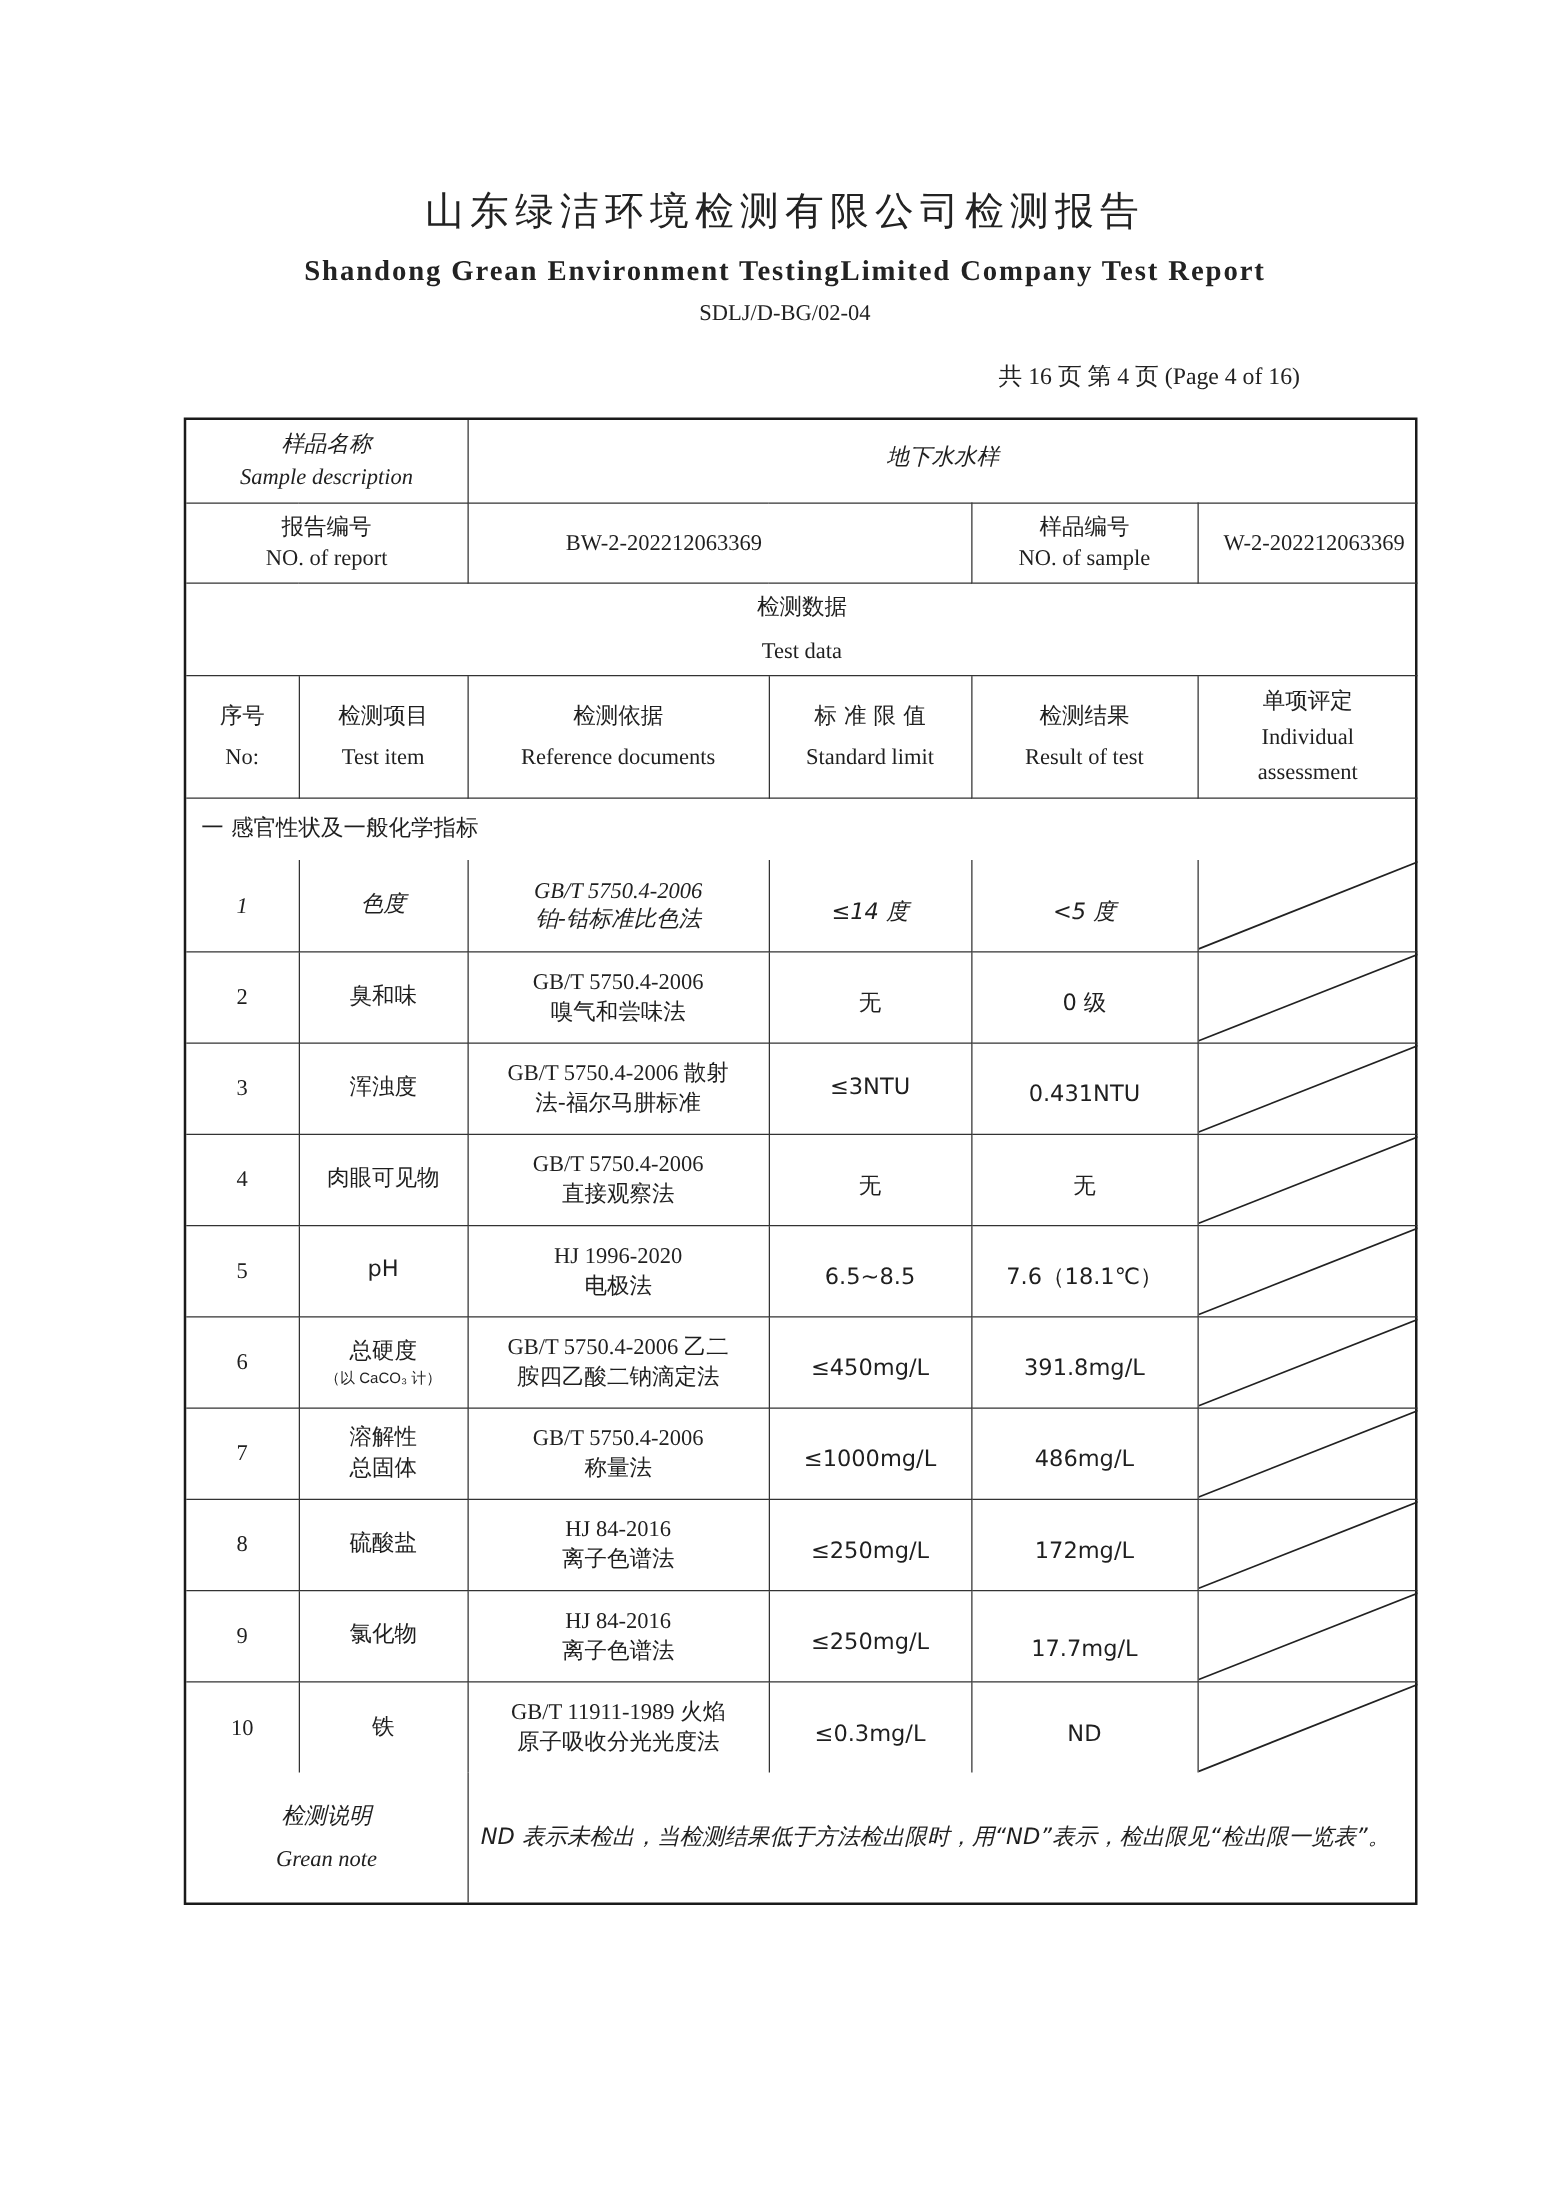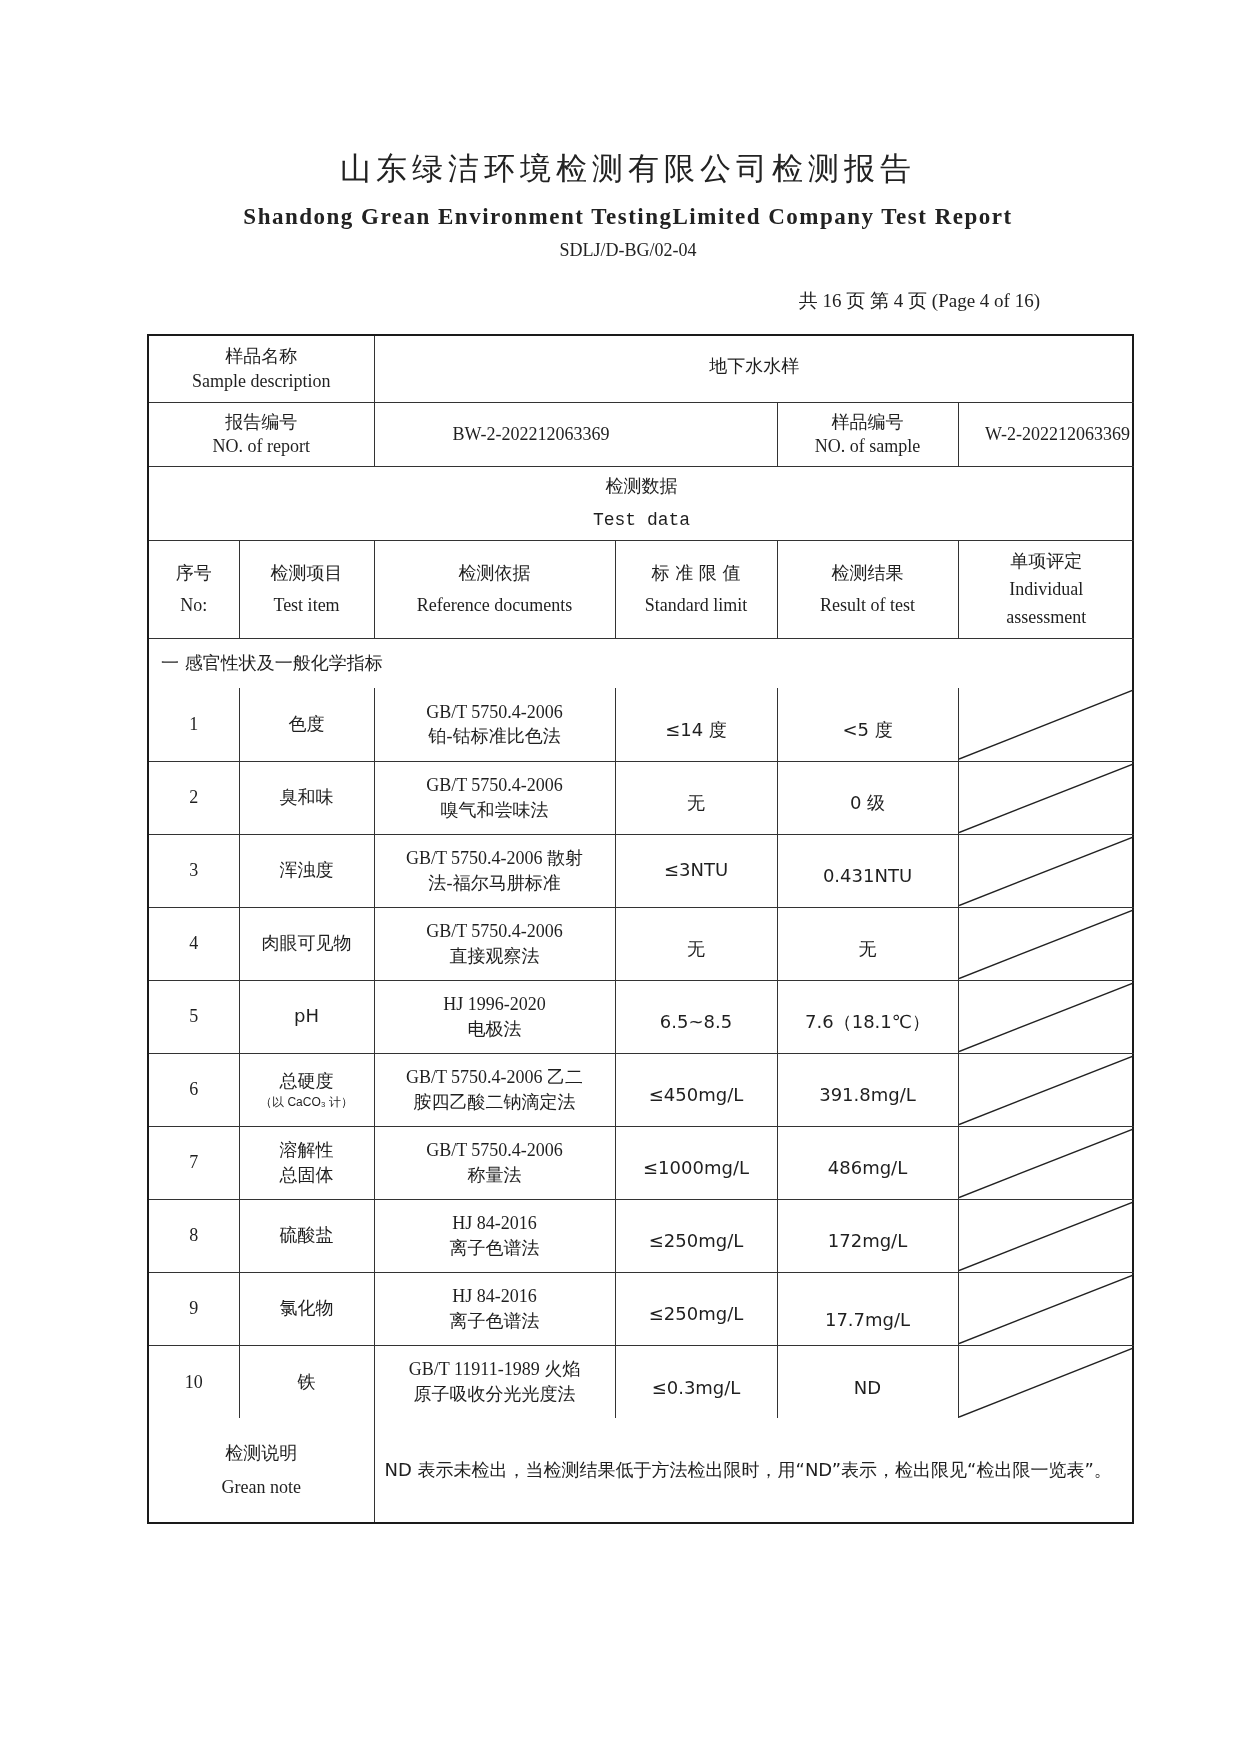--- a/index.html
+++ b/index.html
@@ -25,21 +25,21 @@
     }
     .table-wrap {
       position: absolute; left: 147px; top: 334px; width: 987px;
       border: 2.5px solid #1a1a1a; box-sizing: border-box;
     }
     table { border-collapse: collapse; width: 100%; table-layout: fixed; }
     td {
       border: 1.3px solid #333; text-align: center; vertical-align: middle;
       font-size: 18px; line-height: 1.35; padding: 0 4px; color: #1f1f1f;
     }
-    tr:first-child td { border-top: none; }
+    tr:first-child td { border-top: none; font-style: italic; }
     td:first-child { border-left: none; }
     td:last-child { border-right: none; }
     tr:last-child td { border-bottom: none; }
     .cn { font-family: "DejaVu Sans", sans-serif; font-size: 18px; }
     .sub { font-size: 12px; font-family: Liberation Sans, sans-serif; }
     .section-row td { text-align: left; padding-left: 12px; font-family: "DejaVu Sans", sans-serif; }
     .diag { position: relative; padding: 0; }
     .diag svg { position: absolute; left: 0; top: 0; width: 100%; height: 100%; }
     .note-text { text-align: left; padding: 6px 10px; line-height: 2.1; font-family: "DejaVu Sans", sans-serif; font-size: 18px; }
   </style>
@@ -72,26 +72,26 @@
       <tr style="height:64px">
         <td colspan="2">
           <div class="cn">报告编号</div>
           <div>NO. of report</div>
         </td>
         <td colspan="2" style="text-align:left;padding-left:78px;">BW-2-202212063369</td>
         <td style="width:160px">
           <div class="cn">样品编号</div>
           <div>NO. of sample</div>
         </td>
-        <td style="text-align:right;padding-left:14px;">W-2-202212063369</td>
+        <td style="text-align:center;padding-left:14px;">W-2-202212063369</td>
       </tr>
       <tr style="height:74px">
         <td colspan="6">
           <div class="cn">检测数据</div>
-          <div style="margin-top:10px;font-family:Liberation Mono, monospace;">Test data</div>
+          <div style="margin-top:10px;">Test data</div>
         </td>
       </tr>
       <tr style="height:98px">
         <td>
           <div class="cn">序号</div>
           <div style="margin-top:8px">No:</div>
         </td>
         <td>
           <div class="cn">检测项目</div>
           <div style="margin-top:8px">Test item</div>

